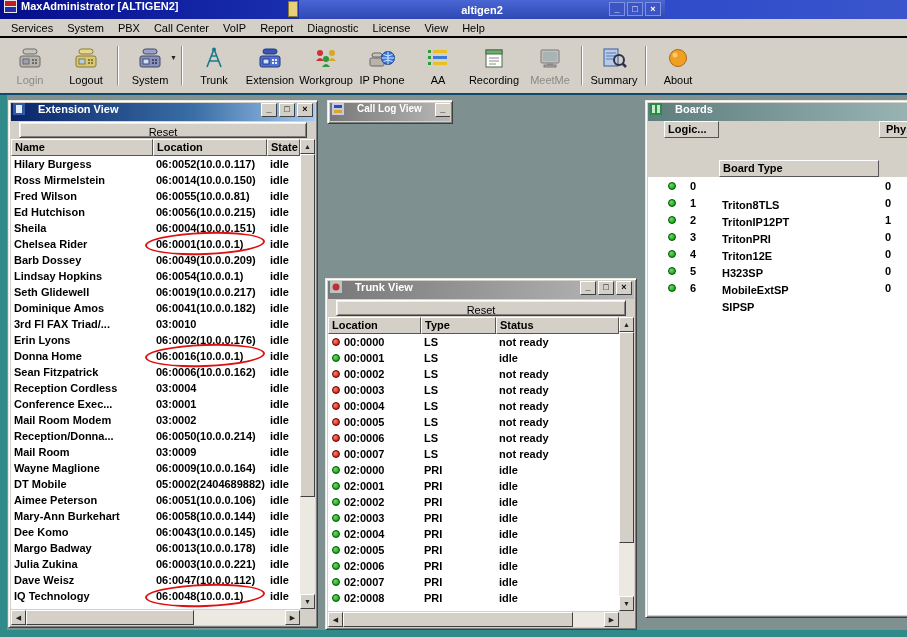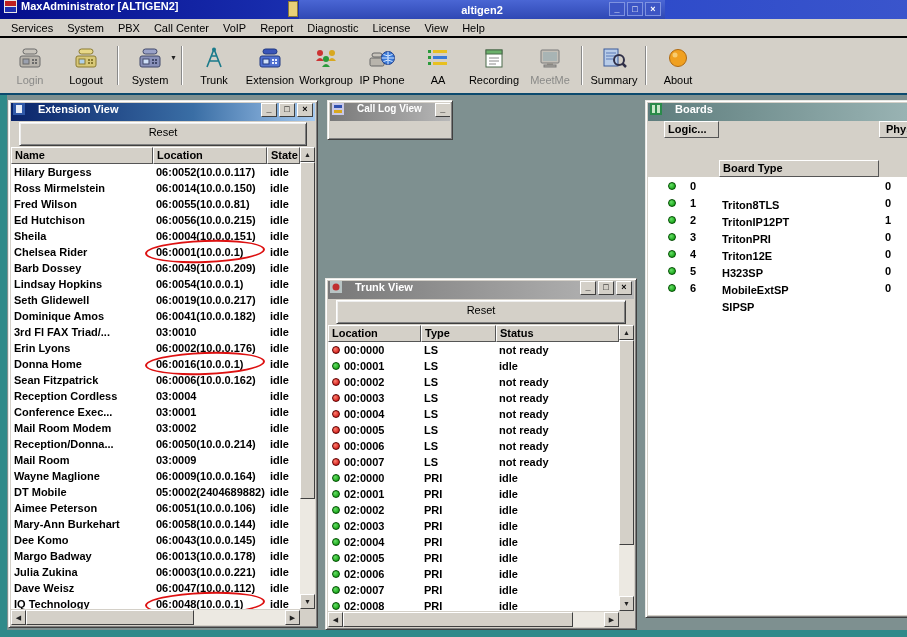--- a/index.html
+++ b/index.html
@@ -68,21 +68,21 @@
   .wtitle.active   { background: linear-gradient(90deg, #0a246a, #3a6ea5 60%, #a6caf0); }
   .wtitle.inactive { background: linear-gradient(90deg, #787878, #b8b8b8); }
   .wtitle.teal     { background: linear-gradient(90deg, #5e7d7d, #9ab4b4); }
   .wt-buttons { margin-left: auto; display: flex; gap: 2px; flex: none; }
   .wbtn {
     width: 16px; height: 14px; background: #d4d0c8;
     border: 1px solid; border-color: #fff #404040 #404040 #fff;
     color: #000; font-size: 9px; line-height: 11px; text-align: center; font-weight: bold;
   }
   .reset-btn {
-    height: 24px; flex: none; margin: 1px 8px;
+    height: 16px; flex: none; margin: 1px 8px;
     background: #d4d0c8; border: 1px solid; border-color: #fff #404040 #404040 #fff;
     box-shadow: inset 1px 1px 0 #eee, inset -1px -1px 0 #808080;
     text-align: center; line-height: 18px; color: #000;
   }
   
   .tbody-wrap { flex: 1; display: flex; min-height: 0; }
   .tcol { flex: 1; min-width: 0; display: flex; flex-direction: column; background: #fff; }
   .thead { display: flex; flex: none; background: #d4d0c8; }
   .th {
     height: 17px; background: #d4d0c8; font-weight: bold; color: #000;
@@ -540,21 +540,21 @@
       <div class="hsb">
         <span class="sb-arrow">◀</span>
         <div class="htrack">
             <div class="hthumb" style="left:0; width:65%;"></div>
           </div>
         <span class="sb-arrow">▶</span>
         <span class="sb-corner"></span>
       </div>
     </div>
 
-    <div class="win" style="left:320px; top:5px; width:126px; height:40px;">
+    <div class="win" style="left:320px; top:5px; width:126px; height:24px;">
       <div class="wtitle inactive">
         <span class="wicon">
             <svg width="12" height="12">
               <rect width="12" height="12" fill="#c8c8e8"></rect>
               <rect x="2" y="2" width="8" height="3" fill="#3050b0"></rect>
               <rect x="2" y="7" width="8" height="3" fill="#d8a820"></rect>
             </svg>
           </span>
         <span style="font-size:10px;">Call Log View</span>
         <span class="wt-buttons">

